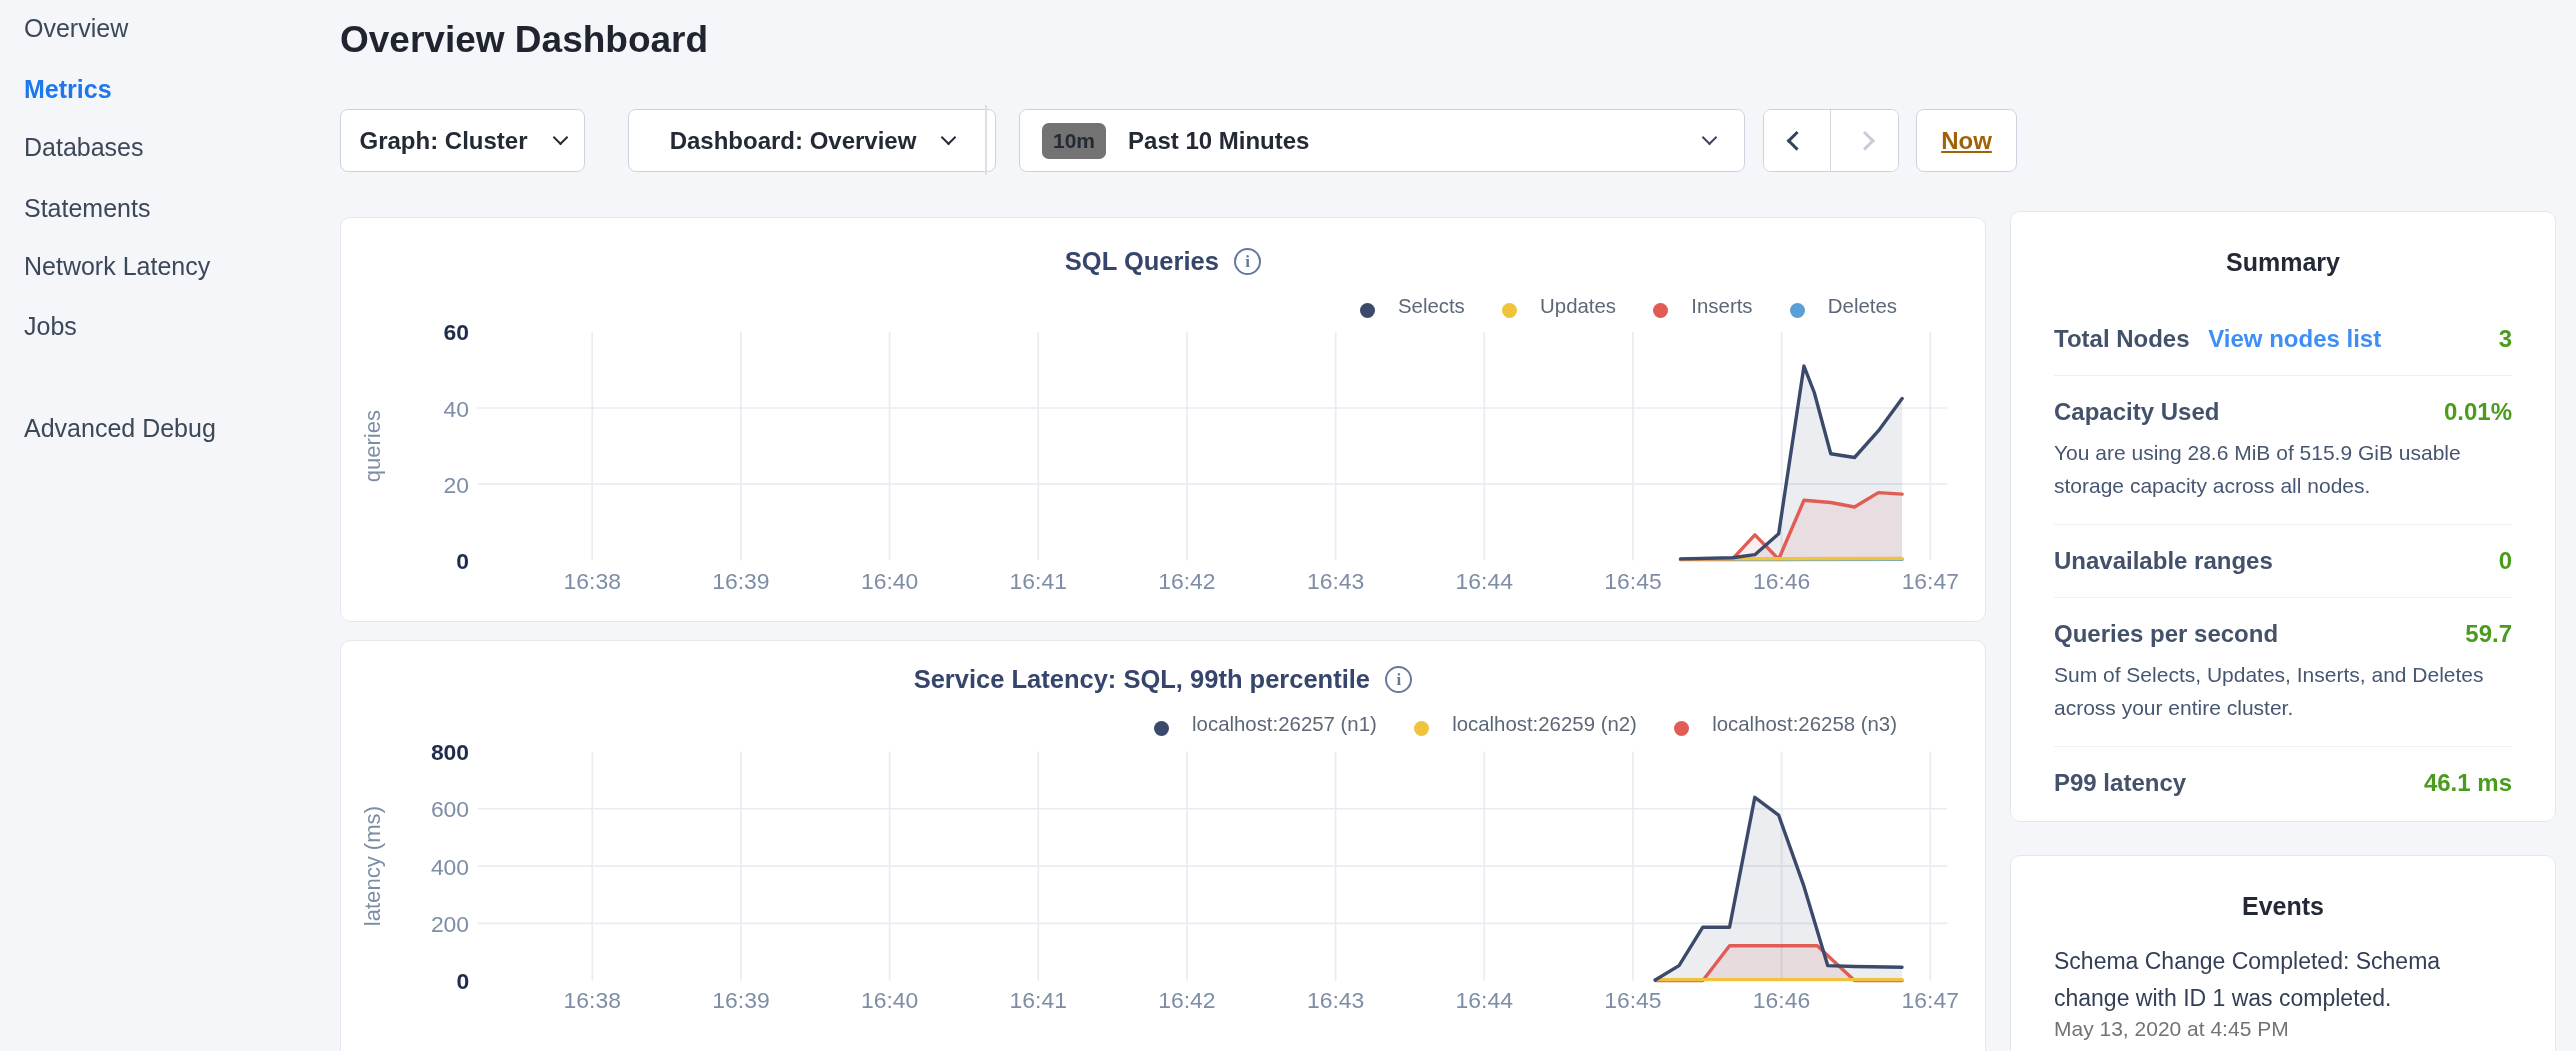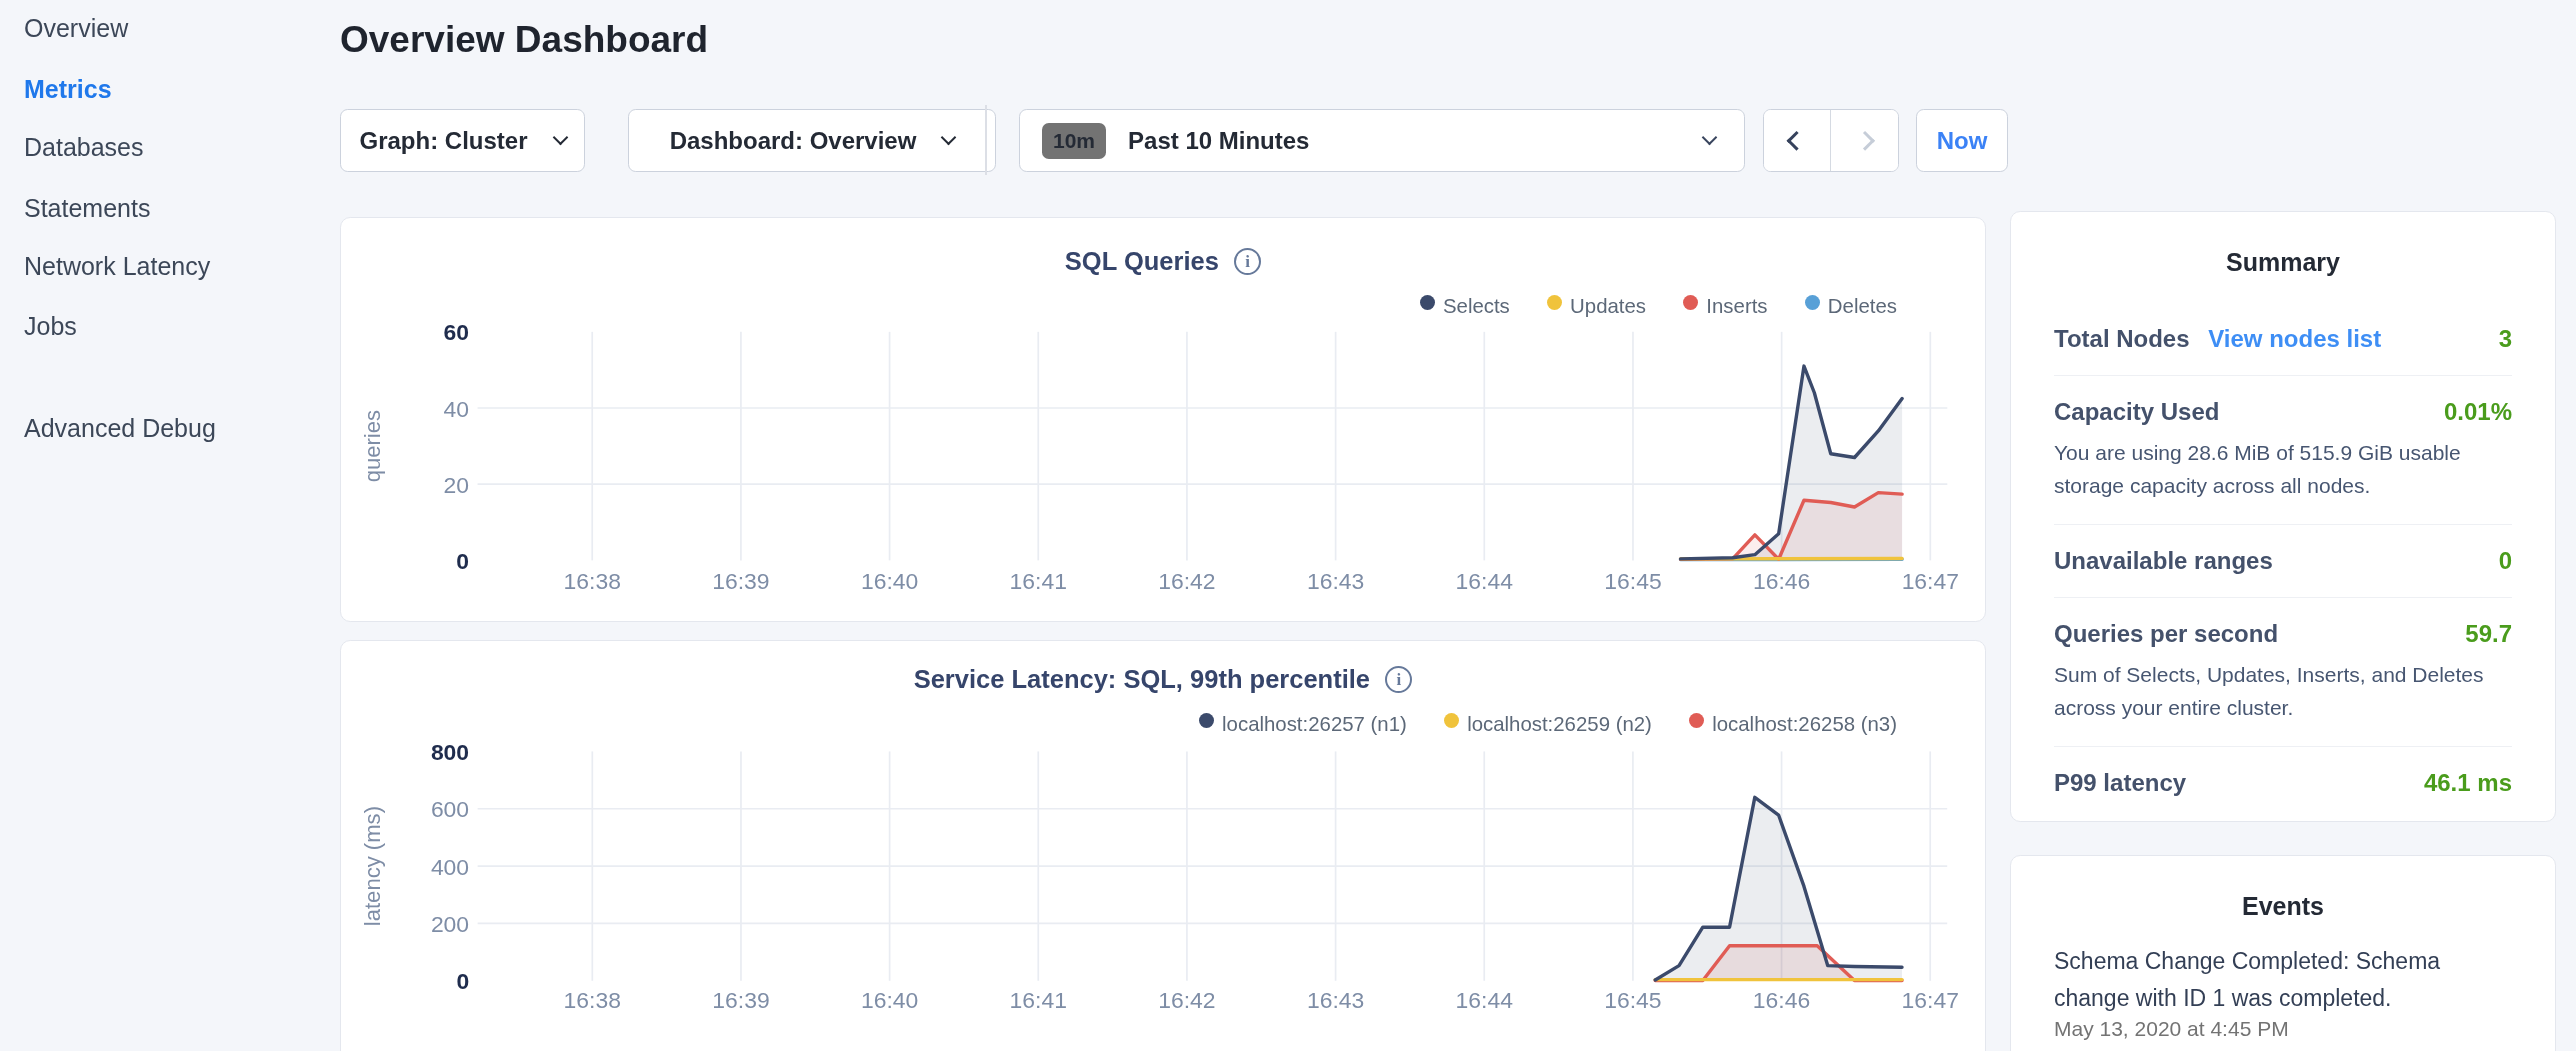--- a/index.html
+++ b/index.html
@@ -40,33 +40,33 @@
   .time-box { left:1019px; width:726px; cursor:pointer; font-weight:700; }
   .time-badge { margin-left:22px; margin-right:22px; background:#737373; border-radius:6.8px;
     padding:6px 11px; font-size:21px; font-weight:700; color:#242a35; }
   .time-caret { margin-left:auto; margin-right:29px; color:#39455e; }
   .arrow-group { left:1763px; width:136px; padding:0; overflow:hidden; }
   .arrow-btn { width:67px; height:100%; display:flex; align-items:center; justify-content:center; cursor:pointer; background:#fff; border:none; }
   .arrow-btn:first-child { border-right:1.7px solid #d5dae2; }
   .arrow-btn .chev { width:13.6px; height:13.6px; border-width:3.4px; }
   .arrow-prev { color:#36425c; }
   .arrow-next { color:#c6cdd8; }
-  .now-btn { left:1916px; width:92px; justify-content:center; color:#3b82f6; cursor:default; }
+  .now-btn { left:1916px; width:101px; justify-content:center; color:#a16207; cursor:default;text-decoration:underline; }
   
   .chart-card { left:340px; width:1646px; }
   #chart-card-0 { top:217px; height:405px; }
   #chart-card-1 { top:640px; height:453px; }
   .chart-title-row { position:absolute; left:0; width:100%; display:flex;
     align-items:center; justify-content:center; gap:15.3px; }
   .chart-title { font-size:25.5px; font-weight:700; color:#36456b; white-space:nowrap; }
   .info-icon { width:27px; height:27px; border:2.6px solid #66799a; border-radius:50%;
     color:#66799a; font-size:17px; font-weight:700; display:flex; align-items:center;
     justify-content:center; font-family:"Liberation Serif", serif; cursor:pointer; }
   .legend { position:absolute; right:88px; display:flex; align-items:center; gap:37px; }
-  .legend-item { display:flex; align-items:flex-start; gap:8px; cursor:pointer; }
+  .legend-item { display:flex; align-items:flex-end; gap:23px; cursor:pointer; }
   .legend-dot { width:15.3px; height:15.3px; border-radius:50%; }
   .legend-label { font-size:20.4px; color:#5c6878; white-space:nowrap; }
   .chart-svg { position:absolute; left:0; top:0; }
   .y-tick      { font-size:27px; fill:#7e8da6; }
   .y-tick-bold { font-size:27px; fill:#1f2c4d; font-weight:700; }
   .x-tick      { font-size:27px; fill:#7e8da6; }
   .axis-unit   { font-size:26px; fill:#7e8da6; }
   
   .right-card { left:2010px; width:546px; }
   #summary-card { top:211px; height:611px; }

